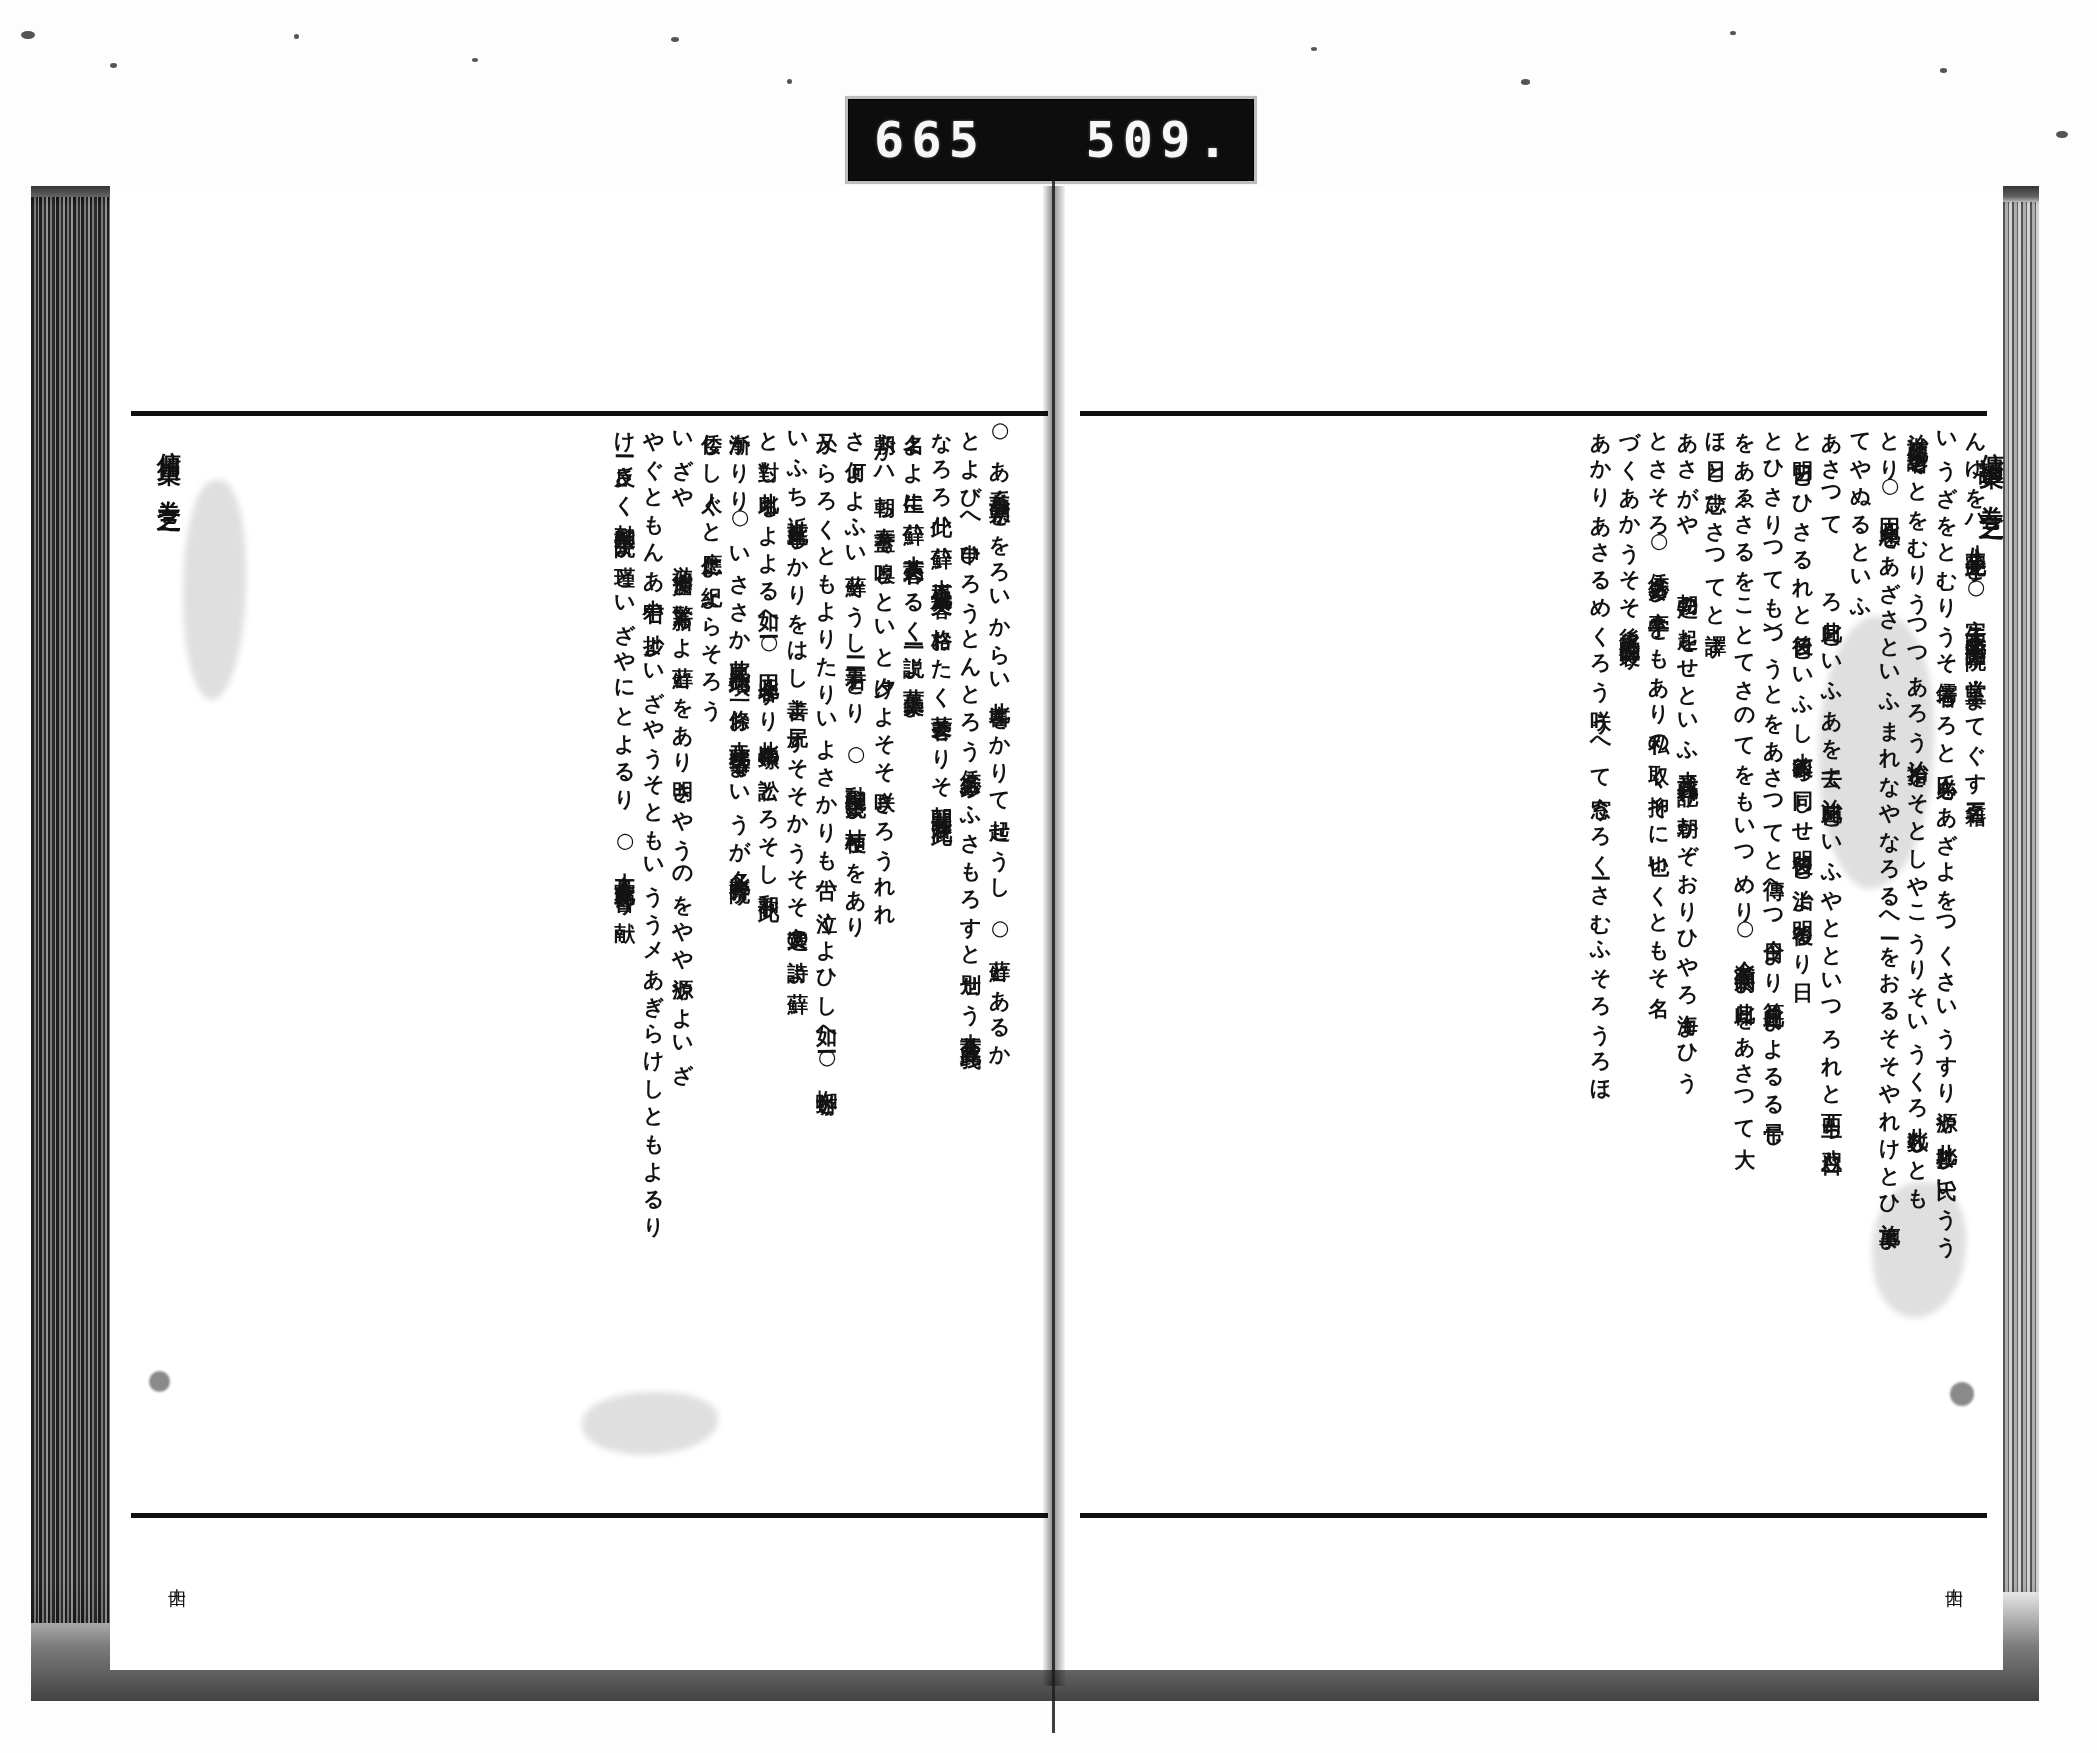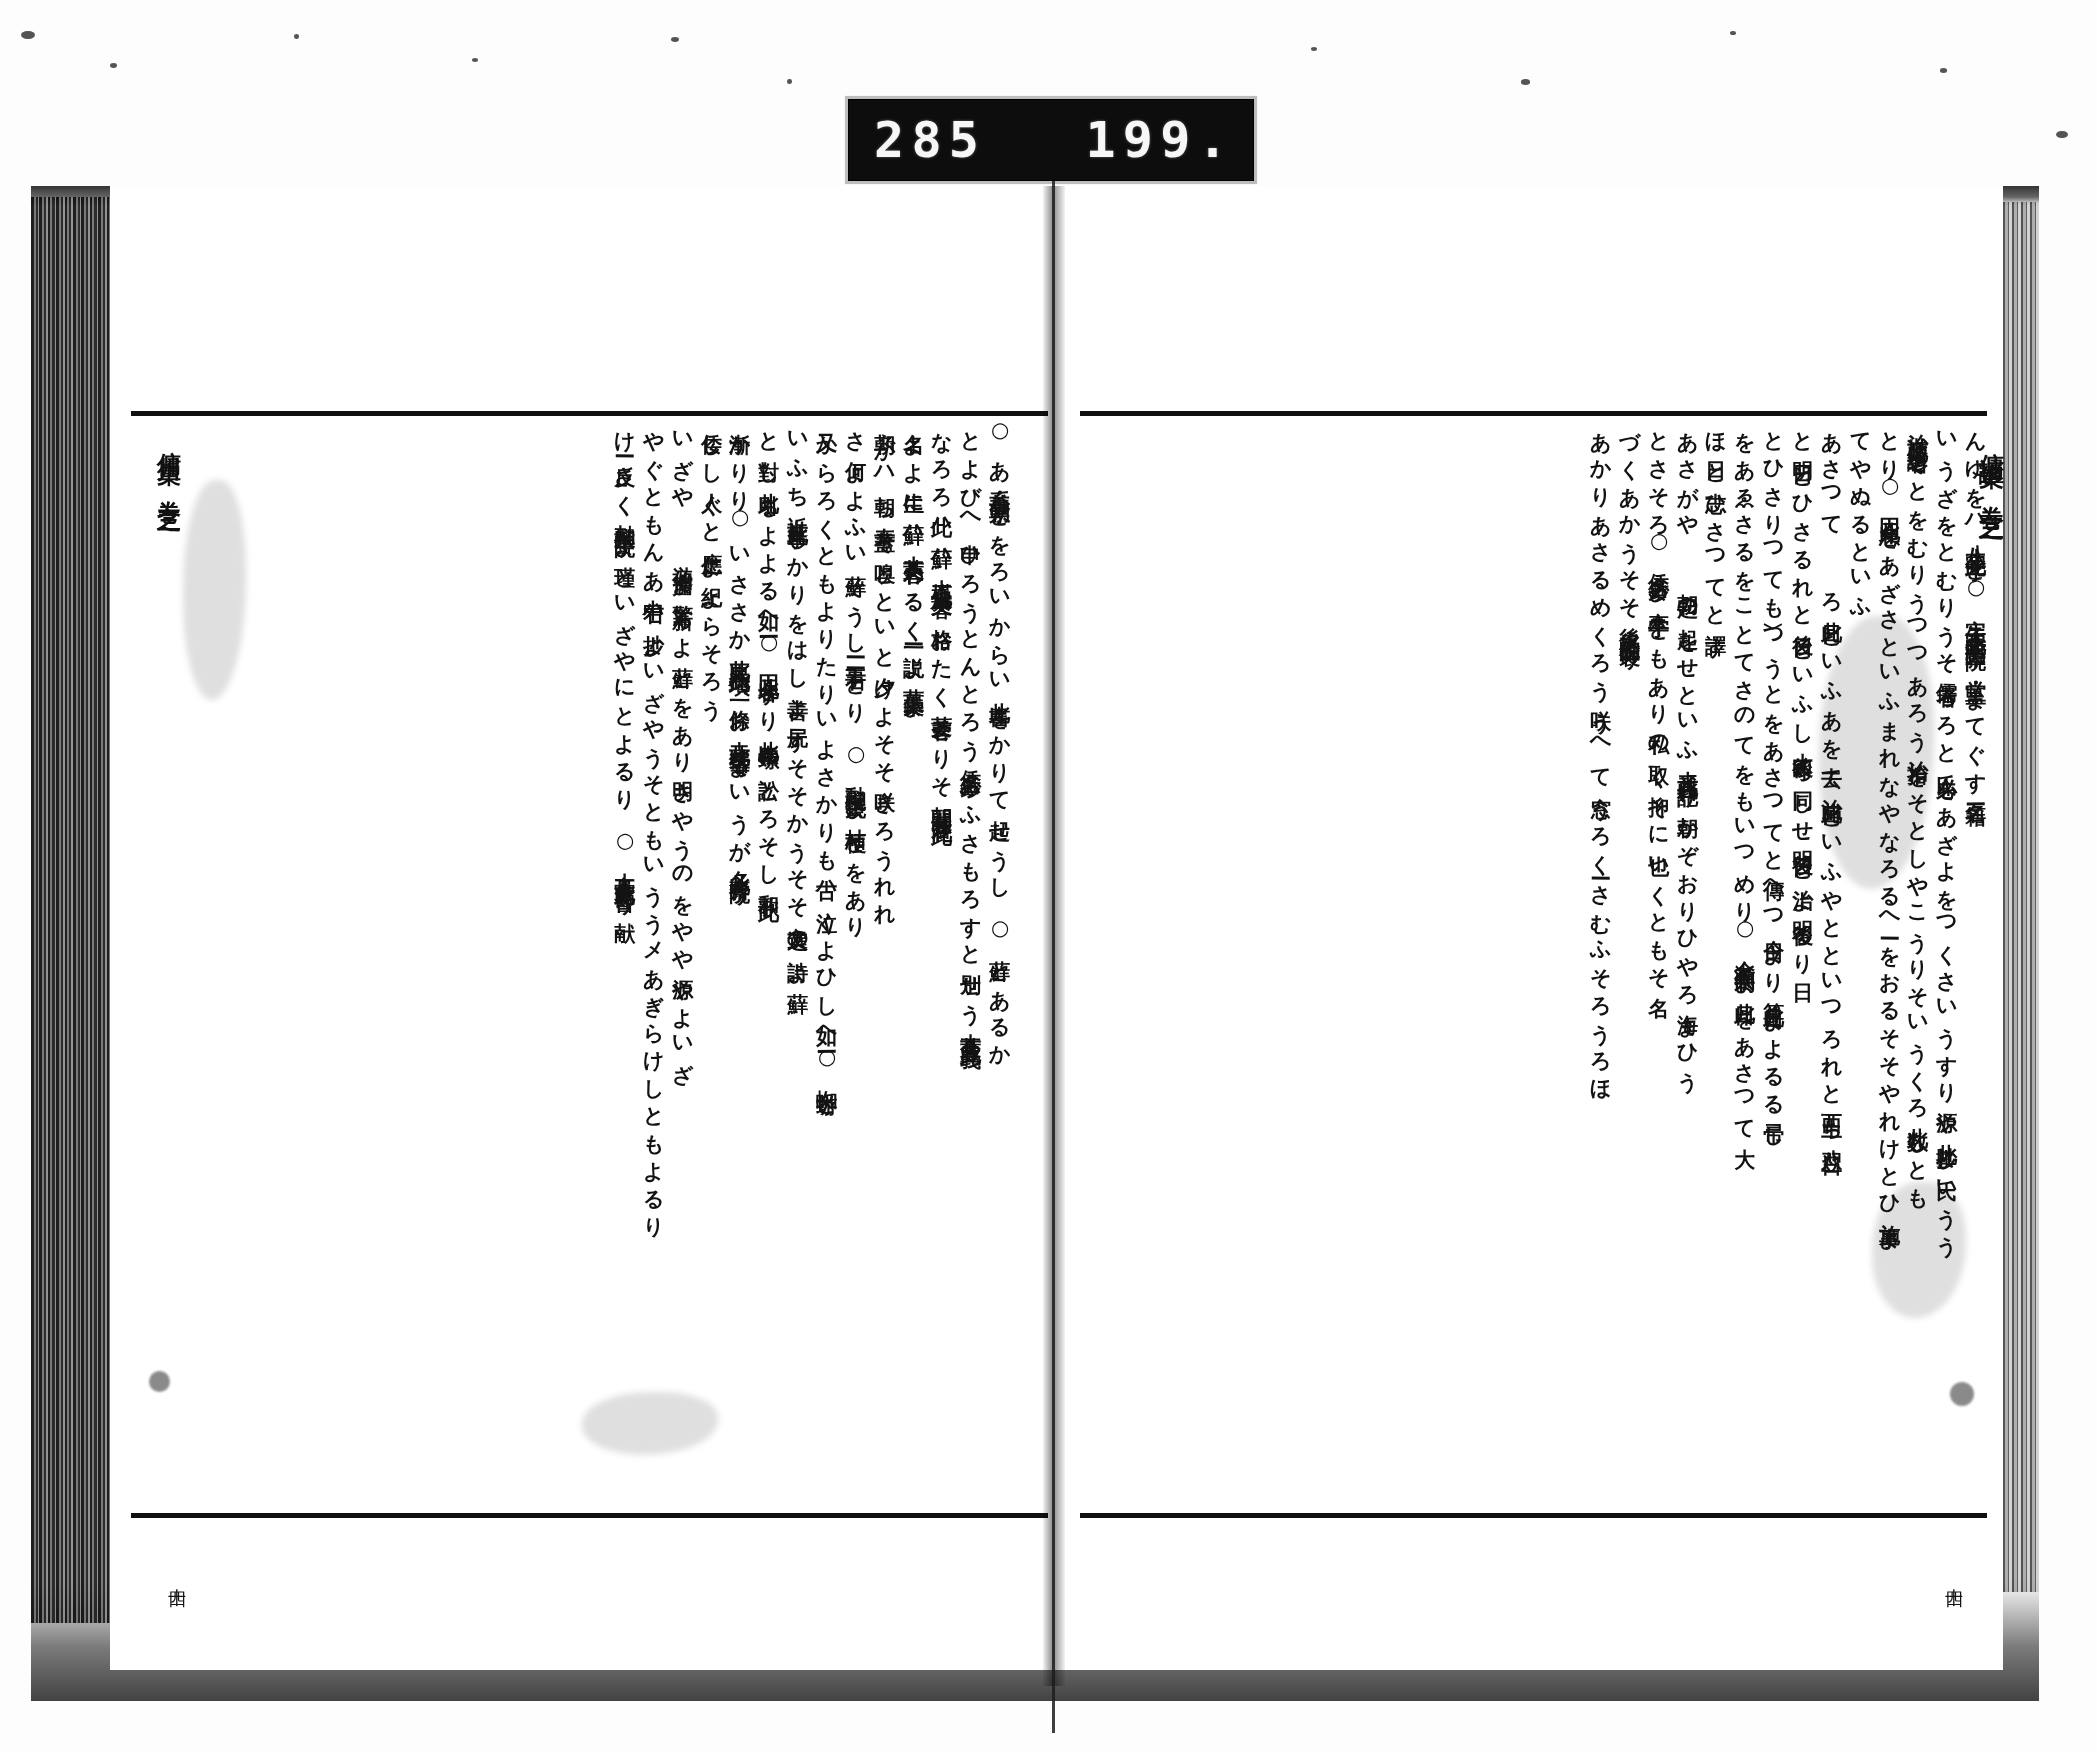--- a/index.html
+++ b/index.html
@@ -254,22 +254,22 @@
   <div class="speckle" style="left:472px; top:58px; width:6.3px; height:4.2px;"></div>
   <div class="speckle" style="left:671px;top:37px;  width:8.4px; height:5.2px;"></div>
   <div class="speckle" style="left:787px;top:79px; width:4.7px;  height:4.7px;"></div>
   <div class="speckle" style="left:1311px;top:47px;  width:6.3px; height:4.2px;"></div>
   <div class="speckle" style="left:1521px;top:79px; width:9.4px; height:5.8px;"></div>
   <div class="speckle" style="left:1730px;top:31px;  width:5.8px; height:4.2px;"></div>
   <div class="speckle" style="left:1940px;top:68px; width:7.3px; height:4.7px;"></div>
   <div class="speckle" style="left:2056px;top:131px; width:11.5px; height:7.3px;"></div>
 
   <div id="counter-bar">
-    <div class="digits" id="counter-left">285</div>
-    <div class="digits" id="counter-right">199.</div>
+    <div class="digits" id="counter-left">665</div>
+    <div class="digits" id="counter-right">509.</div>
   </div>
 
   <div id="book">
 
     <div id="film-edge-top"></div>
     <div id="film-edge-bottom"></div>
     <div id="gutter-left"></div>
     <div id="gutter-right"></div>
 
     <div class="page" id="page-left">

